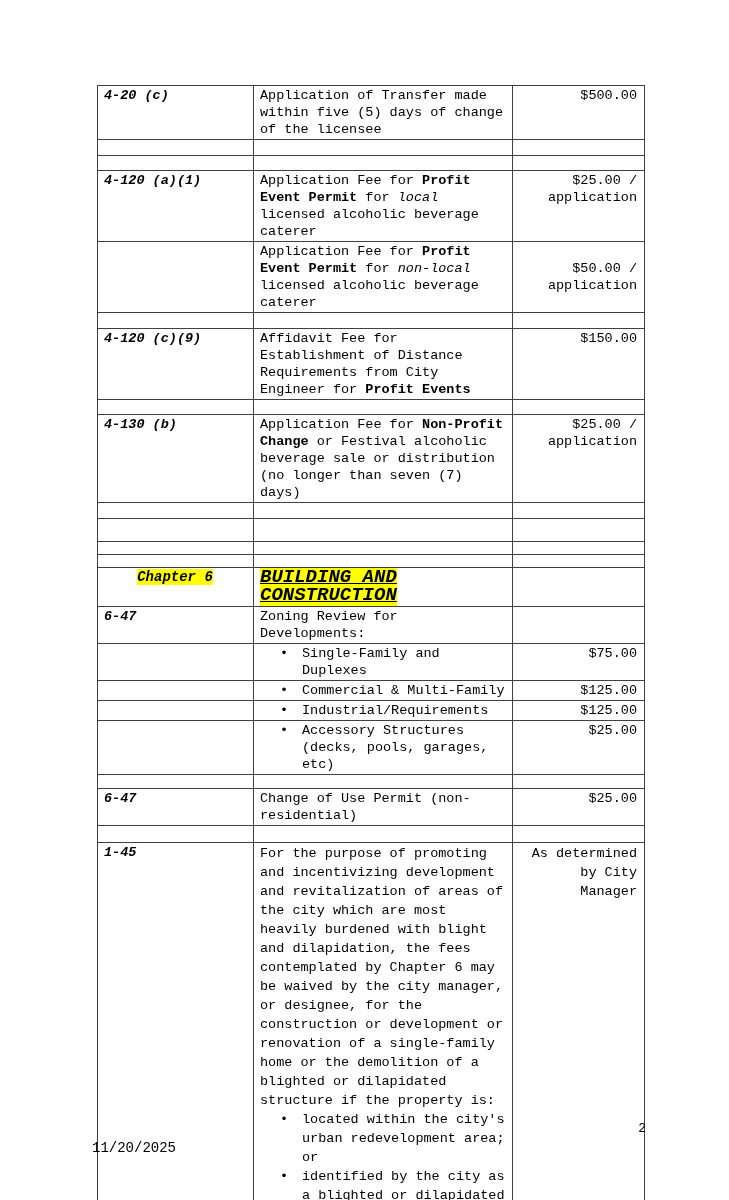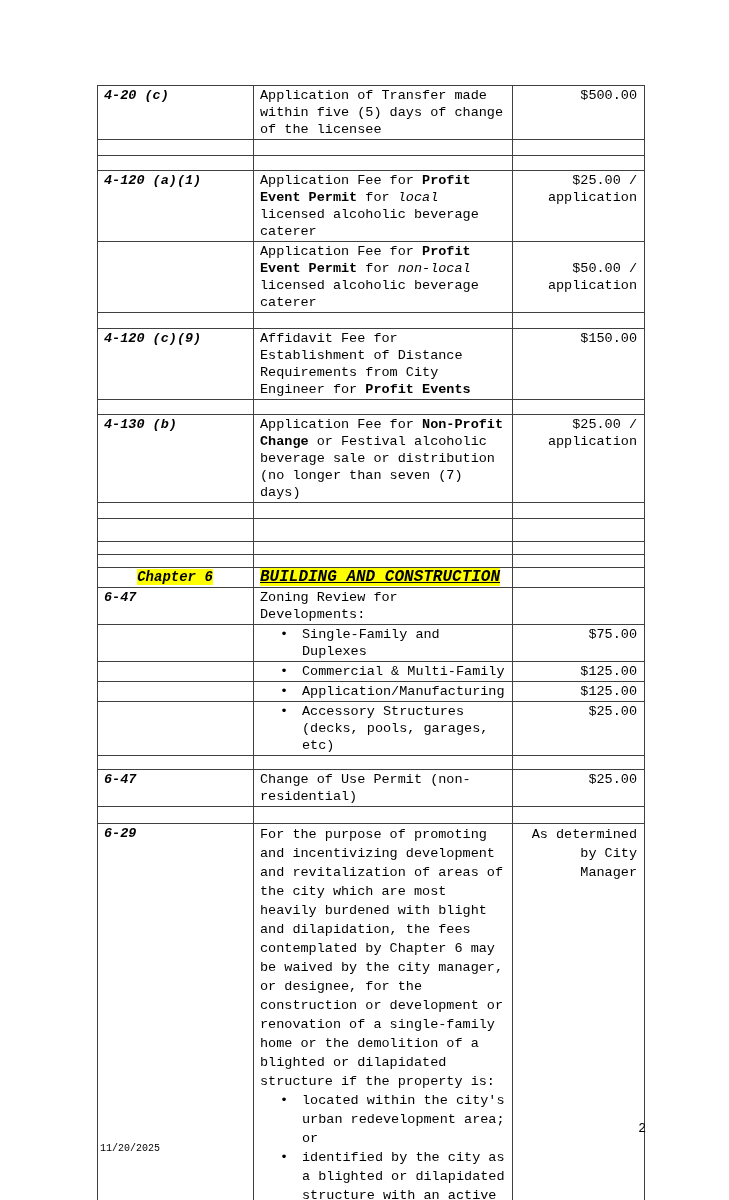--- a/index.html
+++ b/index.html
@@ -36,34 +36,34 @@
   td.c-fee { text-align: right; padding-right: 7px; }
   td.c-fee.mid { vertical-align: middle; }
   td.chapter-code { text-align: center; font-weight: normal; font-style: normal; }
   .blk { display: block; }
   .blk.bullet { position: relative; padding-left: 42px; }
   .dot { position: absolute; left: 20px; top: 0; }
   .b { font-weight: bold; }
   .i { font-style: italic; }
   .spaced { line-height: 19px; }
   .hl { background: #ffff00; font-weight: bold; font-style: italic; }
-  .chapter-title-text { font-size: 16px; text-decoration: underline; }
+  .chapter-title-text { font-size: 19px; text-decoration: underline; }
   .chapter-num-text { font-size: 14px; }
   .footer-page-num {
     position: absolute;
     top: 1121px;
     right: 83px;
     font-size: 13px;
     line-height: 15px;
   }
   .footer-date {
     position: absolute;
     top: 1141px;
-    left: 100px;
-    font-size: 10px;
+    left: 92px;
+    font-size: 14px;
     line-height: 15px;
   }
 </style>
 </head>
 <body>
 
 <div class="page">
 
   <table class="fee-table">
     <colgroup>
@@ -183,21 +183,21 @@
           <td class="c-desc">
             <div class="blk bullet"><span class="dot">•</span><span>Commercial &amp; Multi-Family</span></div>
           </td>
           <td class="c-fee">
             <div>$125.00</div>
           </td>
         </tr>
         <tr style="height: 18px;">
           <td class="c-code"></td>
           <td class="c-desc">
-            <div class="blk bullet"><span class="dot">•</span><span>Application/Manufacturing</span></div>
+            <div class="blk bullet"><span class="dot">•</span><span>Industrial/Requirements</span></div>
           </td>
           <td class="c-fee">
             <div>$125.00</div>
           </td>
         </tr>
         <tr style="height: 36px;">
           <td class="c-code"></td>
           <td class="c-desc">
             <div class="blk bullet"><span class="dot">•</span><span>Accessory Structures (decks, pools, garages, etc)</span></div>
           </td>
@@ -218,21 +218,21 @@
           <td class="c-fee">
             <div>$25.00</div>
           </td>
         </tr>
         <tr style="height: 17px;">
           <td class="c-code"></td>
           <td class="c-desc"></td>
           <td class="c-fee"></td>
         </tr>
         <tr style="height: 306px;">
-          <td class="c-code"><span>6-29</span></td>
+          <td class="c-code"><span>1-45</span></td>
           <td class="c-desc">
             <div class="blk spaced"><span>For the purpose of promoting and incentivizing development and revitalization of areas of the city which are most heavily burdened with blight and dilapidation, the fees contemplated by Chapter 6 may be waived by the city manager, or designee, for the construction or development or renovation of a single-family home or the demolition of a blighted or dilapidated structure if the property is:</span></div>
             <div class="blk bullet spaced"><span class="dot">•</span><span>located within the city's urban redevelopment area; or</span></div>
             <div class="blk bullet spaced"><span class="dot">•</span><span>identified by the city as a blighted or dilapidated structure with an active code enforcement case file</span></div>
           </td>
           <td class="c-fee">
             <div class="spaced">As determined by City Manager</div>
           </td>
         </tr>
         <tr style="height: 16px;">

